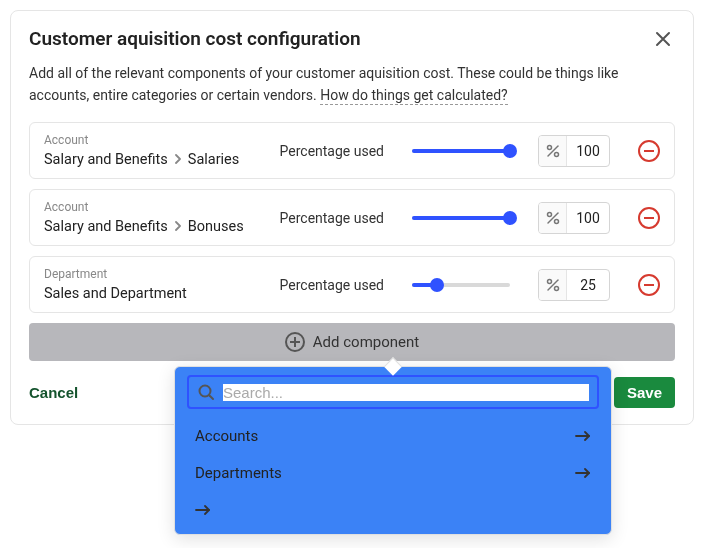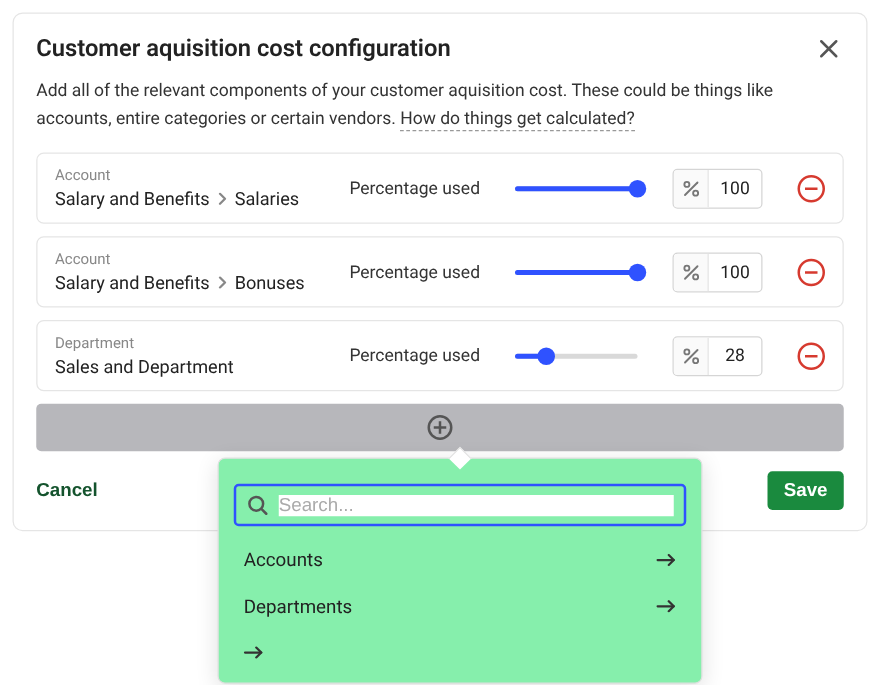--- a/index.html
+++ b/index.html
@@ -212,26 +212,26 @@
     border: none;
     border-radius: 4px;
     padding: 7px 13px;
     cursor: pointer;
   }
 
   .dropdown {
     position: absolute;
     left: 174px;
     top: 366px;
-    width: 388px;
-    background: #86efac;
+    width: 438px;
+    background: #3b82f6;
     border: 1px solid #e0e0e0;
     border-radius: 6px;
     box-shadow: 0 4px 18px rgba(0,0,0,0.12);
-    padding: 20px 0 6px 0;
+    padding: 8px 0 6px 0;
   }
   .dropdown::before {
     content: "";
     position: absolute;
     top: -7px;
     left: 50%;
     transform: translateX(-50%) rotate(45deg);
     width: 12px;
     height: 12px;
     background: #fff;
@@ -367,30 +367,31 @@
           </div>
         </div>
         <div class="pct-input">
           <div class="pct-prefix">
             <svg width="14" height="14" viewBox="0 0 14 14" fill="none" stroke="#777" stroke-width="1.5">
               <circle cx="3.5" cy="3.5" r="2"></circle>
               <circle cx="10.5" cy="10.5" r="2"></circle>
               <path d="M12 2 L2 12" stroke-linecap="round"></path>
             </svg>
           </div>
-          <div class="pct-value">28</div>
+          <div class="pct-value">25</div>
         </div>
         <div class="remove-btn">
           <div class="minus"></div>
         </div>
       </div>
     </div>
 
   <div class="add-btn">
     <span class="add-icon"></span>
+    <span>Add component</span>
   </div>
 
   <div class="footer">
     <button class="cancel-btn">Cancel</button>
     <button class="save-btn">Save</button>
   </div>
 </div>
 
 <div class="dropdown">
   <div class="search-box">

